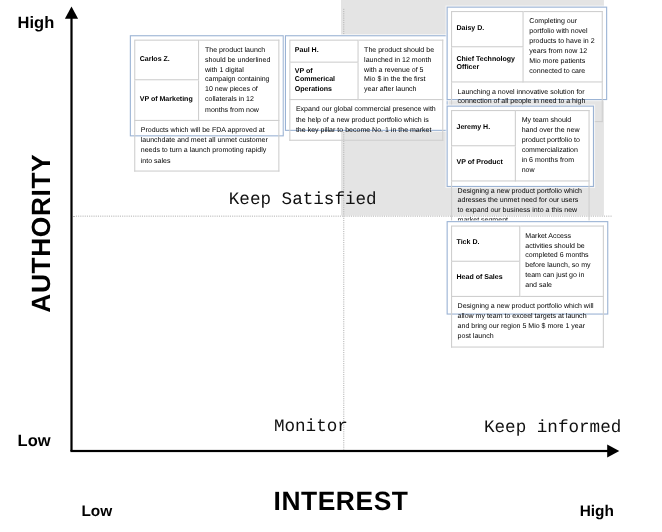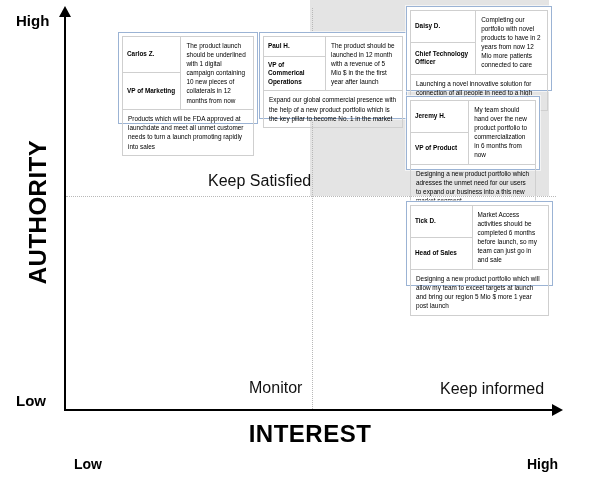--- a/index.html
+++ b/index.html
@@ -58,28 +58,28 @@
 
   
   .ax-high-y{position:absolute;left:16px;top:12px;font-size:15px;font-weight:bold;}
   .ax-low-y{position:absolute;left:16px;top:392px;font-size:15px;font-weight:bold;}
   .ax-title-y{
     position:absolute;left:-52px;top:198px;width:180px;text-align:center;
     font-size:24px;font-weight:bold;letter-spacing:.5px;
     transform:rotate(-90deg);transform-origin:center center;
   }
   .ax-title-x{
-    position:absolute;left:64px;top:420px;width:492px;text-align:center;
+    position:absolute;left:64px;top:443px;width:492px;text-align:center;
     font-size:24px;font-weight:bold;letter-spacing:.5px;
   }
   .ax-low-x{position:absolute;left:74px;top:456px;font-size:14px;font-weight:bold;}
   .ax-high-x{position:absolute;left:527px;top:456px;font-size:14px;font-weight:bold;}
 
   
-  .q-label{position:absolute;font-size:16px;color:#111;white-space:nowrap;}
+  .q-label{position:absolute;font-size:16px;color:#111;white-space:nowrap;font-family:Liberation Mono, monospace;}
   .q-keep-satisfied{left:208px;top:172px;}
   .q-manage-closely{left:425px;top:170px;font-size:17px;}
   .q-monitor{left:249px;top:379px;}
   .q-keep-informed{left:440px;top:380px;}
 
   
   .card{
     position:absolute;
     background:#ffffff;
     border:1px solid #9bb3d4;

